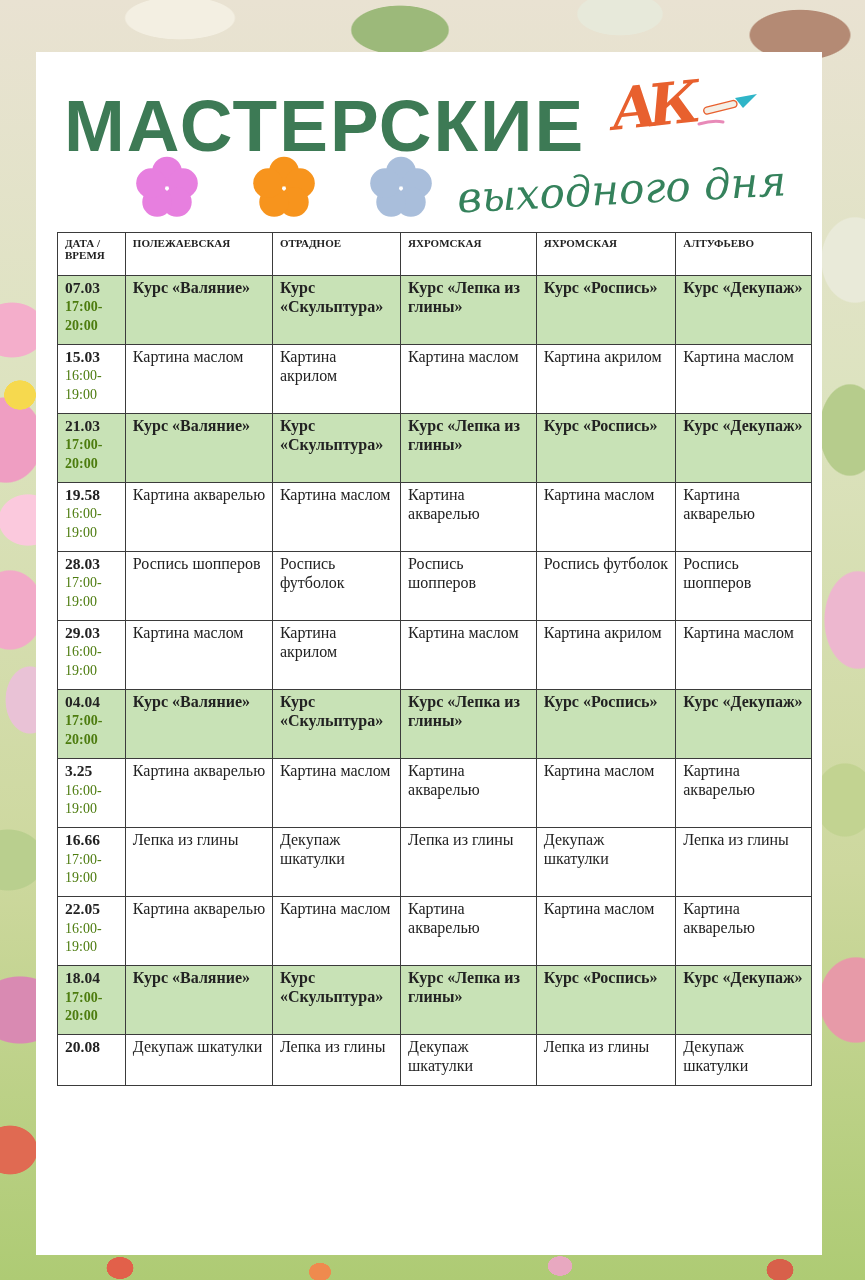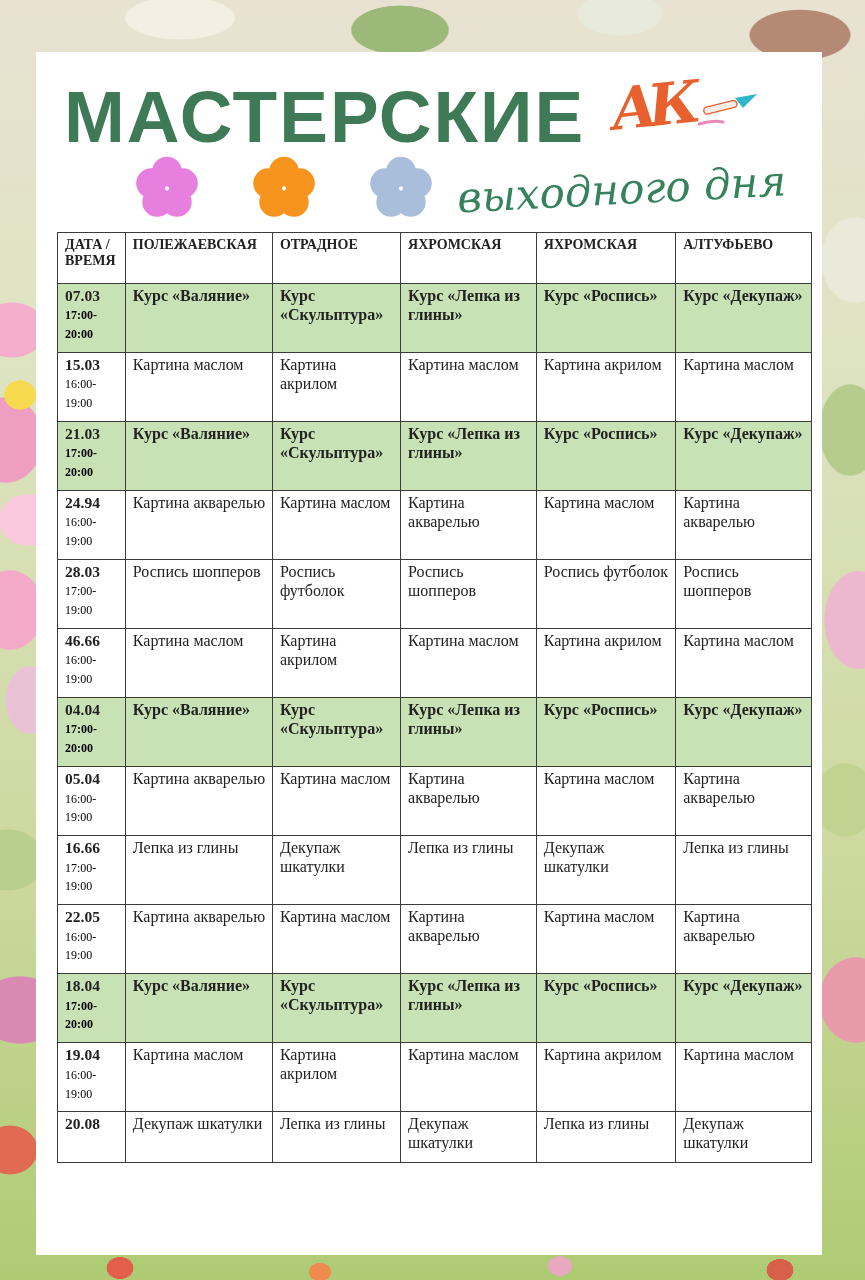--- a/index.html
+++ b/index.html
@@ -29,21 +29,21 @@
       radial-gradient(18px 15px at 320px 1272px,#ef8a4e 60%,transparent 62%),
       radial-gradient(20px 16px at 560px 1266px,#e8a8c0 60%,transparent 62%),
       radial-gradient(22px 18px at 780px 1270px,#d8604a 60%,transparent 62%),
       linear-gradient(180deg,#e9e2d2 0%,#dde3c0 30%,#cdd89e 68%,#aecb74 100%);
   }
   .card{
     position:absolute;left:36px;top:52px;width:786px;height:1203px;
     background:#ffffff;box-sizing:border-box;
   }
   
-  .title-row{display:flex;align-items:center;padding:18px 14px 0 28px;}
+  .title-row{display:flex;align-items:flex-end;padding:18px 14px 0 28px;}
   h1.title{
     margin:0;font-size:73px;line-height:1.0;font-weight:bold;letter-spacing:2px;
     color:#3d7a55;font-family:"Liberation Sans",sans-serif;
   }
   .logo{position:relative;margin-left:26px;margin-top:2px;width:150px;height:90px;flex:none;}
   .logo .ak{
     font-family:"DejaVu Serif",serif;font-style:italic;font-weight:bold;
     font-size:58px;color:#e8602e;letter-spacing:-10px;display:inline-block;transform:rotate(-6deg);
   }
   .logo svg{position:absolute;right:0;top:18px;}
@@ -52,24 +52,24 @@
   .subtitle{
     font-family:"DejaVu Serif",serif;font-style:italic;color:#35825c;
     font-size:42px;transform:rotate(-3deg);margin-right:6px;white-space:nowrap;
   }
   
   table.sched{
     border-collapse:collapse;width:755px;margin:10px 0 0 21px;
     font-family:"Liberation Serif",serif;color:#222;table-layout:fixed;
   }
   table.sched th,table.sched td{border:1.5px solid #3b3b3b;vertical-align:top;text-align:left;}
-  table.sched th{font-size:14px;padding:4px 6px 14px 7px;font-weight:bold;}
+  table.sched th{font-size:11px;padding:4px 6px 14px 7px;font-weight:bold;}
   table.sched td{font-size:16px;padding:3px 6px 9px 7px;line-height:1.18;}
   td.datecell b{display:block;font-size:15.5px;}
-  td.datecell span{font-size:12px;color:#000000;}
+  td.datecell span{font-size:14px;color:#4d7c0f;}
   tr.hl td{background:#c8e2b6;font-weight:bold;}
   col.c0{width:9%;} col.c1{width:19.5%;} col.c2{width:17%;}
   col.c3{width:18%;} col.c4{width:18.5%;} col.c5{width:18%;}
 </style>
 </head>
 <body>
 
 <div class="card">
 
   <div class="title-row">
@@ -149,53 +149,53 @@
         </tr>
         <tr class="hl">
           <td class="datecell"><b>21.03</b><span>17:00-20:00</span></td>
           <td>Курс «Валяние»</td>
           <td>Курс «Скульптура»</td>
           <td>Курс «Лепка из глины»</td>
           <td>Курс «Роспись»</td>
           <td>Курс «Декупаж»</td>
         </tr>
         <tr>
-          <td class="datecell"><b>24.94</b><span>16:00-19:00</span></td>
+          <td class="datecell"><b>19.58</b><span>16:00-19:00</span></td>
           <td>Картина акварелью</td>
           <td>Картина маслом</td>
           <td>Картина акварелью</td>
           <td>Картина маслом</td>
           <td>Картина акварелью</td>
         </tr>
         <tr>
           <td class="datecell"><b>28.03</b><span>17:00-19:00</span></td>
           <td>Роспись шопперов</td>
           <td>Роспись футболок</td>
           <td>Роспись шопперов</td>
           <td>Роспись футболок</td>
           <td>Роспись шопперов</td>
         </tr>
         <tr>
-          <td class="datecell"><b>46.66</b><span>16:00-19:00</span></td>
+          <td class="datecell"><b>29.03</b><span>16:00-19:00</span></td>
           <td>Картина маслом</td>
           <td>Картина акрилом</td>
           <td>Картина маслом</td>
           <td>Картина акрилом</td>
           <td>Картина маслом</td>
         </tr>
         <tr class="hl">
           <td class="datecell"><b>04.04</b><span>17:00-20:00</span></td>
           <td>Курс «Валяние»</td>
           <td>Курс «Скульптура»</td>
           <td>Курс «Лепка из глины»</td>
           <td>Курс «Роспись»</td>
           <td>Курс «Декупаж»</td>
         </tr>
         <tr>
-          <td class="datecell"><b>05.04</b><span>16:00-19:00</span></td>
+          <td class="datecell"><b>3.25</b><span>16:00-19:00</span></td>
           <td>Картина акварелью</td>
           <td>Картина маслом</td>
           <td>Картина акварелью</td>
           <td>Картина маслом</td>
           <td>Картина акварелью</td>
         </tr>
         <tr>
           <td class="datecell"><b>16.66</b><span>17:00-19:00</span></td>
           <td>Лепка из глины</td>
           <td>Декупаж шкатулки</td>
@@ -211,28 +211,20 @@
           <td>Картина маслом</td>
           <td>Картина акварелью</td>
         </tr>
         <tr class="hl">
           <td class="datecell"><b>18.04</b><span>17:00-20:00</span></td>
           <td>Курс «Валяние»</td>
           <td>Курс «Скульптура»</td>
           <td>Курс «Лепка из глины»</td>
           <td>Курс «Роспись»</td>
           <td>Курс «Декупаж»</td>
-        </tr>
-        <tr>
-          <td class="datecell"><b>19.04</b><span>16:00-19:00</span></td>
-          <td>Картина маслом</td>
-          <td>Картина акрилом</td>
-          <td>Картина маслом</td>
-          <td>Картина акрилом</td>
-          <td>Картина маслом</td>
         </tr>
         <tr>
           <td class="datecell">
             <b>20.08</b>
           </td>
           <td>Декупаж шкатулки</td>
           <td>Лепка из глины</td>
           <td>Декупаж шкатулки</td>
           <td>Лепка из глины</td>
           <td>Декупаж шкатулки</td>

